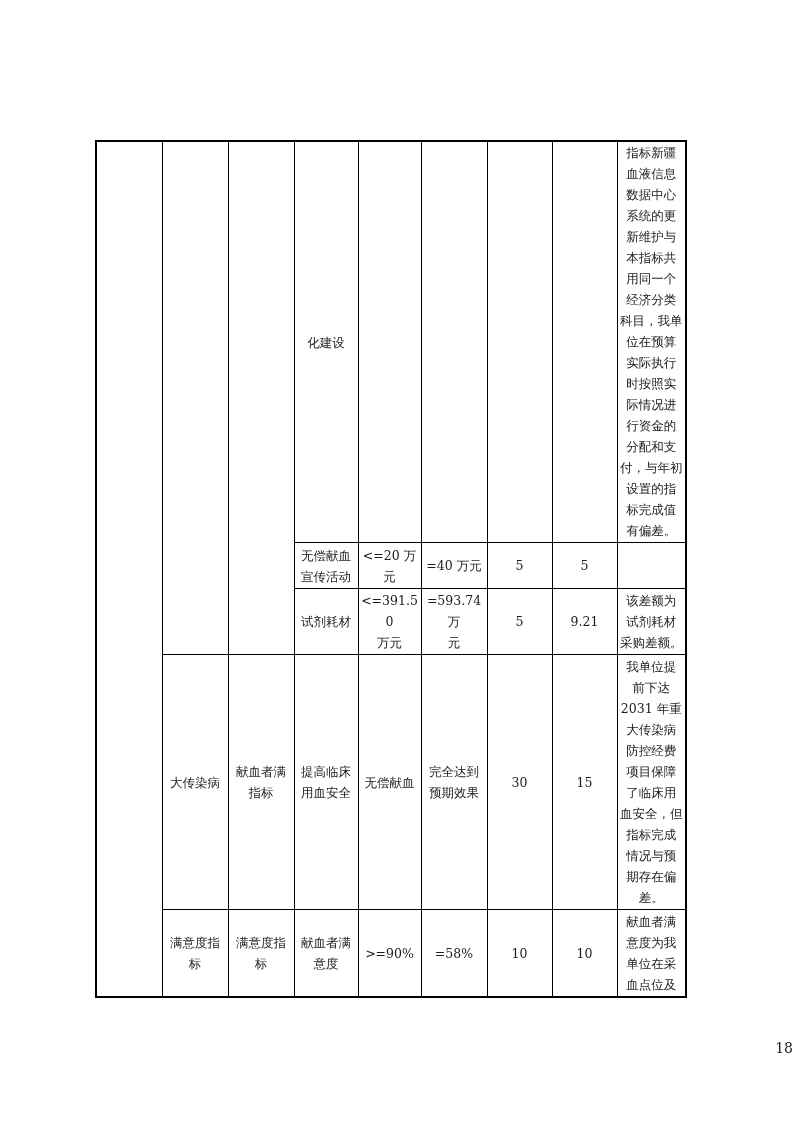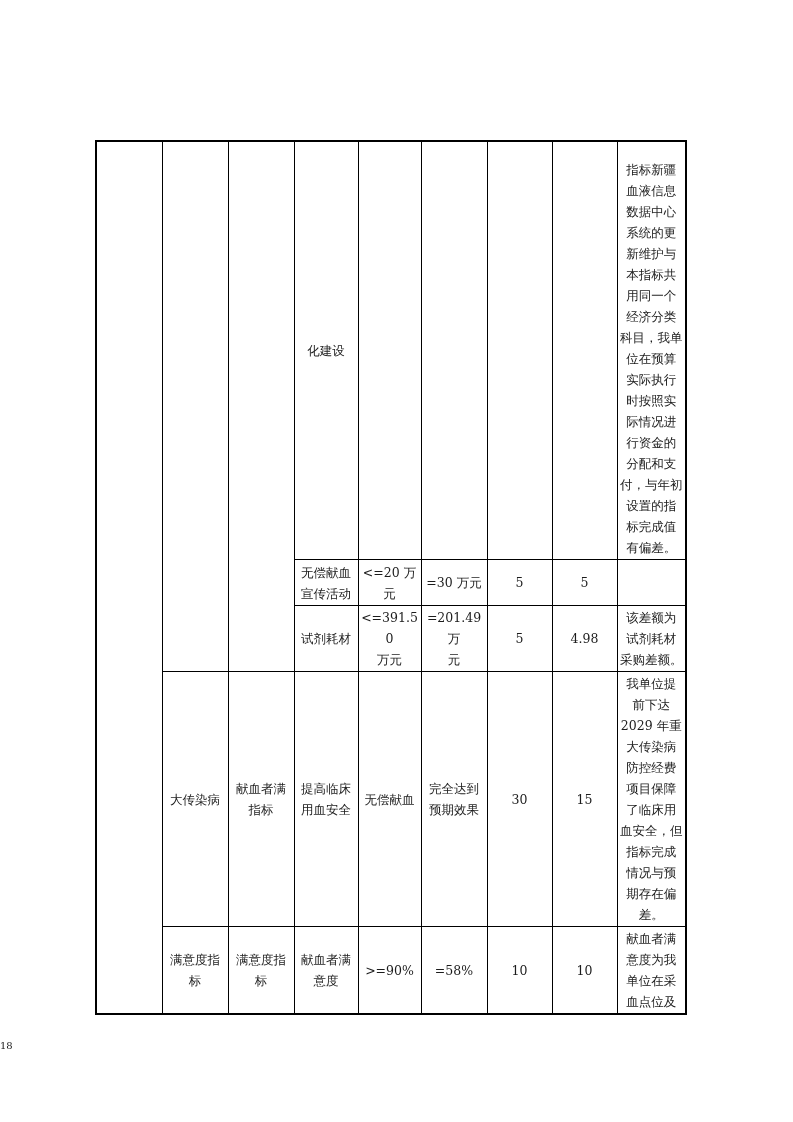--- a/index.html
+++ b/index.html
@@ -31,28 +31,28 @@
     line-height: 21px;
     text-align: center;
     vertical-align: middle;
     padding: 1px 2px;
     white-space: pre-line;
     overflow: hidden;
     word-break: break-all;
   }
   td.v-top { vertical-align: top; padding-top: 6px; }
   td.remark { line-height: 20.3px; }
-  td.remark.v-top { padding-top: 17px; }
+  td.remark.v-top { padding-top: 0; }
   .page-number {
     position: absolute;
     left: 0;
     top: 1040px;
     width: 100%;
-    text-align: left;
-    font-size: 10px;
+    text-align: right;
+    font-size: 14px;
     color: #1c1c1c;
   }
 </style>
 </head>
 <body>
 
 <div class="page">
 
   <table class="perf-table">
     <colgroup>
@@ -93,51 +93,51 @@
 分配和支
 付，与年初
 设置的指
 标完成值
 有偏差。</td>
       </tr>
       <tr style="height:46px;">
         <td>无偿献血
 宣传活动</td>
         <td>&lt;=20 万元</td>
-        <td>=30 万元</td>
+        <td>=40 万元</td>
         <td>5</td>
         <td>5</td>
         <td class="remark"></td>
       </tr>
       <tr style="height:63px;">
         <td>试剂耗材</td>
         <td>&lt;=391.50
 万元</td>
-        <td>=201.49 万
+        <td>=593.74 万
 元</td>
         <td>5</td>
-        <td>4.98</td>
+        <td>9.21</td>
         <td class="remark">该差额为
 试剂耗材
 采购差额。</td>
       </tr>
       <tr style="height:249px;">
         <td>大传染病</td>
         <td>献血者满
 指标</td>
         <td>提高临床
 用血安全</td>
         <td>无偿献血</td>
         <td>完全达到
 预期效果</td>
         <td>30</td>
         <td>15</td>
         <td class="remark">我单位提
 前下达
-2029 年重
+2031 年重
 大传染病
 防控经费
 项目保障
 了临床用
 血安全，但
 指标完成
 情况与预
 期存在偏
 差。</td>
       </tr>

